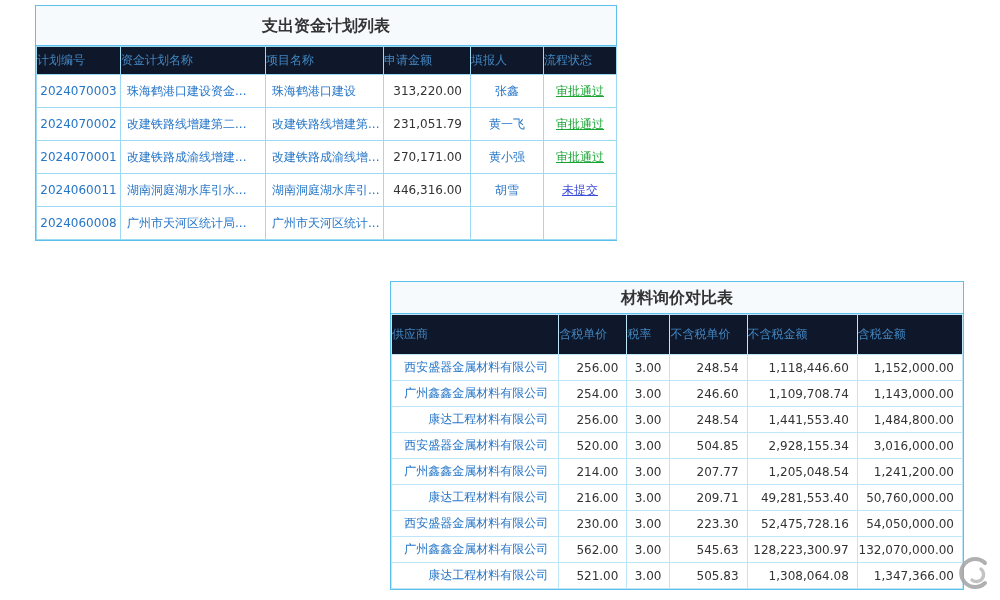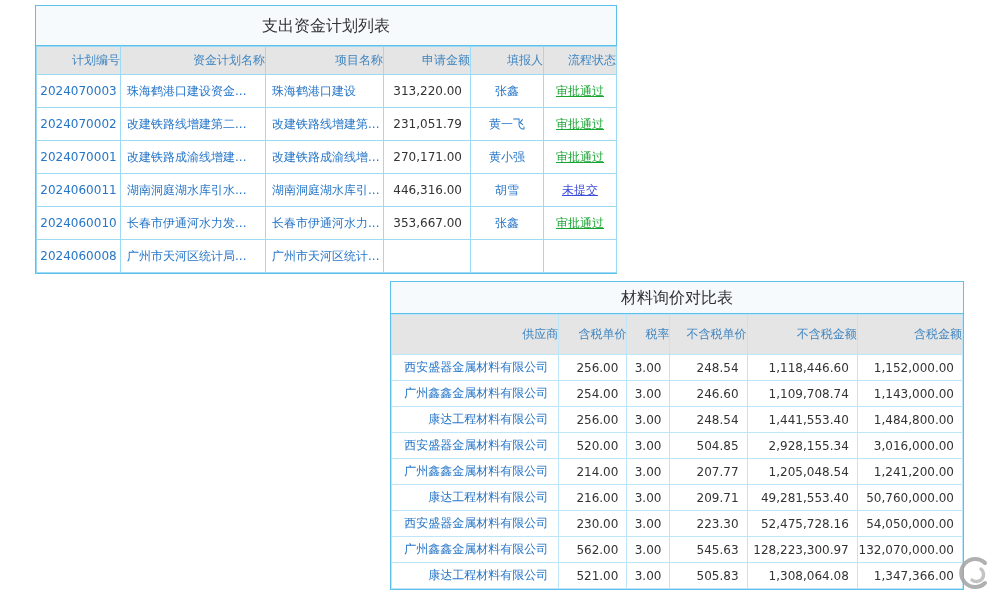--- a/index.html
+++ b/index.html
@@ -6,31 +6,31 @@
   html,body { width:1000px; height:600px; }
   body {
     position:relative; overflow:hidden; background:#ffffff;
     font-family:"DejaVu Sans","Liberation Sans",sans-serif;
   }
   .table-card {
     position:absolute; background:#ffffff;
     border:1px solid #5cc0ea;
   }
   .card-title {
-    text-align:center; font-weight:normal; color:#333333;
+    text-align:center; font-weight:bold; color:#333333;
     background:#f6fafd; border-bottom:1px solid #5cc0ea;
   }
   table { width:100%; border-collapse:collapse; table-layout:fixed; }
   th, td {
     border:1px solid #9ddaf4; font-size:12px;
     overflow:hidden; white-space:nowrap; text-overflow:ellipsis;
   }
   thead th {
-    background:#e5e5e5; color:#4186c0; font-weight:normal;
-    text-align:right; white-space:normal; line-height:1.3;
+    background:#0f172a; color:#4186c0; font-weight:normal;
+    text-align:left; white-space:normal; line-height:1.3;
   }
   
   #plan-card { left:35px; top:5px; width:582px; z-index:1; }
   #plan-card .card-title { height:40px; line-height:40px; font-size:16px; }
   #plan-card thead th { height:28px; }
   #plan-card tbody td { height:33px; }
   
   #quote-card { left:390px; top:281px; width:574px; z-index:2; }
   #quote-card .card-title { height:32px; line-height:32px; font-size:16px; }
   #quote-card thead th { height:40px; }
@@ -105,28 +105,20 @@
         </tr>
         <tr>
           <td class="c-center t-link">2024060011</td>
           <td class="c-left t-link">湖南洞庭湖水库引水...</td>
           <td class="c-left t-link">湖南洞庭湖水库引...</td>
           <td class="c-right t-dark">446,316.00</td>
           <td class="c-center t-link">胡雪</td>
           <td class="c-center status-cell" style="color: rgb(59, 75, 219);">未提交</td>
         </tr>
         <tr>
-          <td class="c-center t-link">2024060010</td>
-          <td class="c-left t-link">长春市伊通河水力发...</td>
-          <td class="c-left t-link">长春市伊通河水力...</td>
-          <td class="c-right t-dark">353,667.00</td>
-          <td class="c-center t-link">张鑫</td>
-          <td class="c-center status-cell" style="color: rgb(24, 165, 50);">审批通过</td>
-        </tr>
-        <tr>
           <td class="c-center t-link">2024060008</td>
           <td class="c-left t-link">广州市天河区统计局...</td>
           <td class="c-left t-link">广州市天河区统计...</td>
           <td class="c-right t-dark"></td>
           <td class="c-center t-link"></td>
           <td class="c-center status-cell"></td>
         </tr>
       </tbody>
   </table>
 </div>

